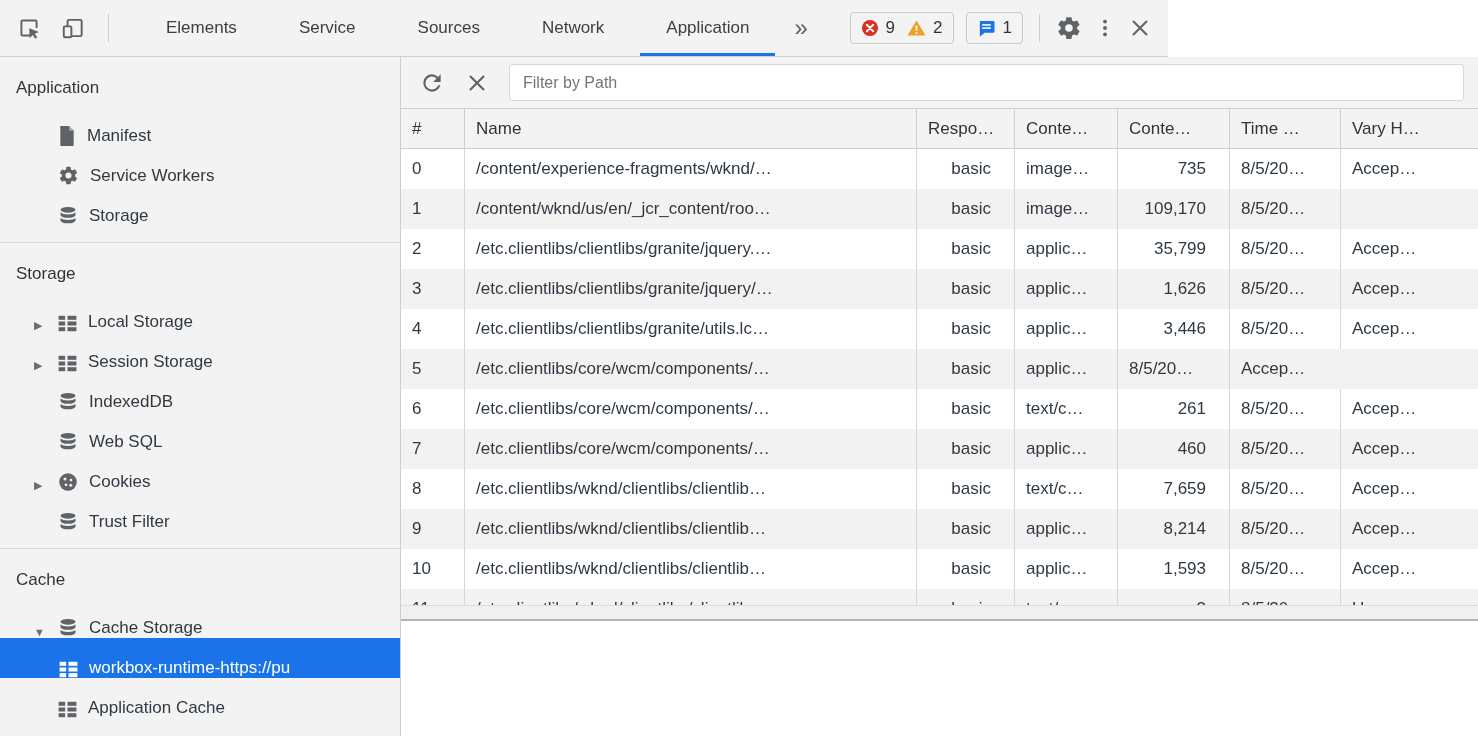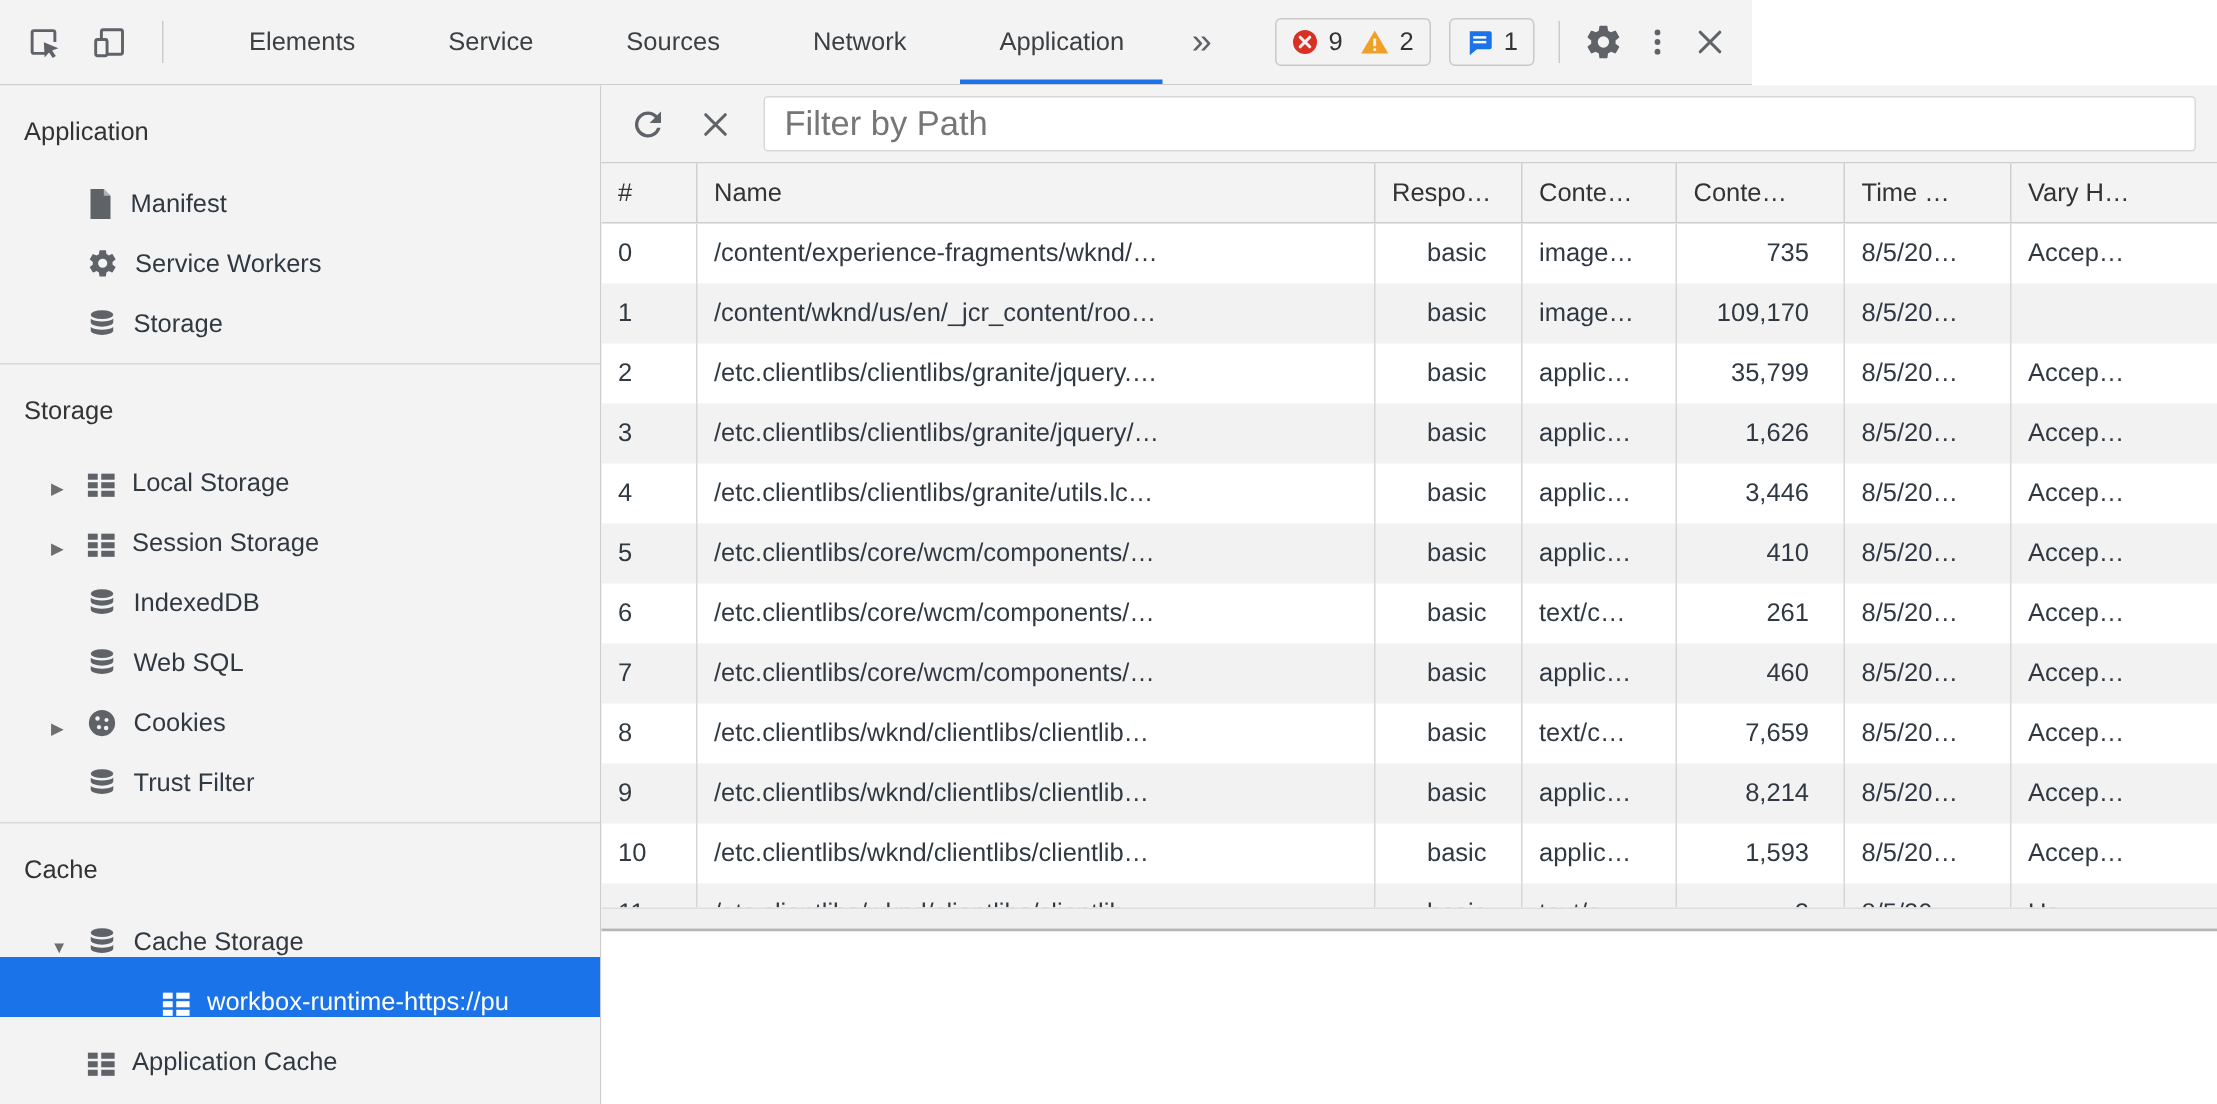--- a/index.html
+++ b/index.html
@@ -44,36 +44,36 @@
     position:absolute; left:0; top:57px; width:401px; height:679px;
     background:#f3f3f3; border-right:1px solid #cdcdcd; overflow:hidden;
   }
   .section { border-bottom:1px solid #d9d9d9; padding-bottom:16px; }
   .section:last-child { border-bottom:none; }
   .section-title { padding:21px 0 8px 16px; font-size:17px; color:#333; }
   .tree-item {
     height:40px; display:flex; align-items:flex-end; padding-left:34px; cursor:pointer;
     white-space:nowrap;
   }
-  .tree-item.child { padding-left:84px; }
+  .tree-item.child { padding-left:35px; }
   .tree-item.selected { background:#1a73e8; }
   .tree-item.selected .label, .tree-item.selected .tree-icon { color:#fff; }
   .arrow { width:24px; font-size:11px; color:#6e6e6e; flex:0 0 24px; }
   .tree-icon { color:#5f6368; margin-right:11px; flex:0 0 auto; }
   .label { font-size:17px; color:#303942; }
 
   
   .main { position:absolute; left:401px; top:57px; width:1077px; height:679px; background:#fff; display:flex; flex-direction:column; }
   .main-toolbar {
     height:52px; flex:0 0 52px; background:#f3f3f3; border-bottom:1px solid #cdcdcd;
     display:flex; align-items:center; padding:0 14px 0 18px; gap:20px;
   }
   .filter-input {
     flex:1; height:37px; border:1px solid #d8d8d8; border-radius:3px;
-    background:#fff; font-size:23px; padding:0 13px; color:#333;
+    background:#fff; font-size:16px; padding:0 13px; color:#333;
     font-family:"Liberation Sans","DejaVu Sans",sans-serif; outline:none;
   }
   .filter-input::placeholder { color:#767676; }
 
   .grid-header, .grid-row {
     display:grid;
     grid-template-columns:64px 452px 98px 103px 112px 111px minmax(0,1fr);
   }
   .grid-header { height:40px; background:#f3f3f3; border-bottom:1px solid #cfcfcf; flex:0 0 40px; }
   .grid-header > div {
@@ -416,21 +416,20 @@
       <div>applic…</div>
       <div class="num">3,446</div>
       <div>8/5/20…</div>
       <div>Accep…</div>
     </div>
     <div class="grid-row">
       <div>5</div>
       <div>/etc.clientlibs/core/wcm/components/…</div>
       <div class="num">basic</div>
       <div>applic…</div>
-      <div class="num">410</div>
       <div>8/5/20…</div>
       <div>Accep…</div>
     </div>
     <div class="grid-row">
       <div>6</div>
       <div>/etc.clientlibs/core/wcm/components/…</div>
       <div class="num">basic</div>
       <div>text/c…</div>
       <div class="num">261</div>
       <div>8/5/20…</div>

